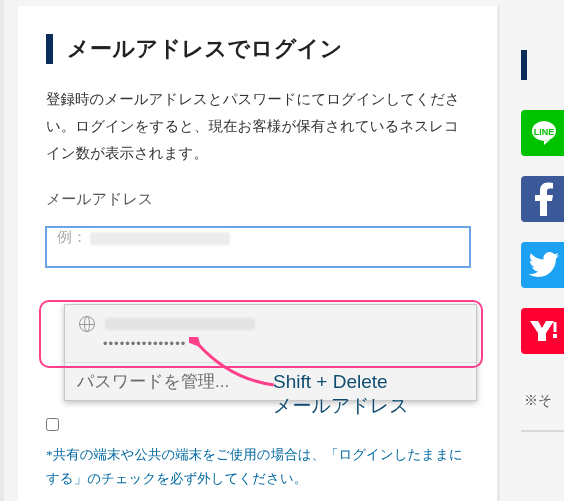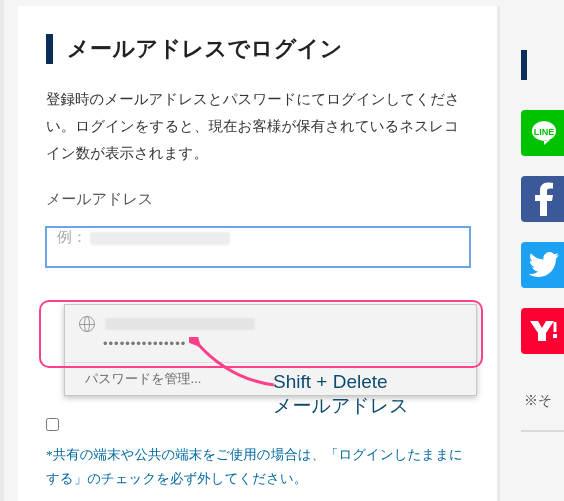--- a/index.html
+++ b/index.html
@@ -19,21 +19,21 @@
   .email-input{width:100%;height:40px;box-sizing:border-box;border:1px solid #b9b9b9;padding:0 10px;font-size:15px;color:#aaa;background:#fff;outline:2px solid #6aa6e6;outline-offset:-1px;}
   
   .dropdown{position:absolute;left:60px;top:304px;width:413px;background:#f3f3f3;border:1px solid #c7c7c7;box-shadow:0 2px 6px rgba(0,0,0,0.25);box-sizing:border-box;}
   .sugg{padding:11px 14px 11px 14px;border-bottom:1px solid #ddd;}
   .sugg-line1{display:flex;align-items:center;color:#b8b8b8;font-size:14px;}
   .globe{width:14px;height:14px;border:1.4px solid #9a9a9a;border-radius:50%;position:relative;margin-right:10px;flex:0 0 auto;}
   .globe:before{content:"";position:absolute;left:50%;top:-1px;bottom:-1px;width:6px;margin-left:-3px;border:1.2px solid #9a9a9a;border-radius:50%;box-sizing:border-box;}
   .globe:after{content:"";position:absolute;left:-1px;right:-1px;top:50%;height:1.2px;background:#9a9a9a;}
   .sugg-redact{display:inline-block;width:150px;height:12px;background:#e4e4e4;border-radius:2px;filter:blur(1px);}
   .sugg-dots{font-size:13px;color:#777;letter-spacing:1px;margin-left:24px;margin-top:4px;}
-  .manage{padding:7px 20px;font-size:13px;color:#6a6a6a;}
+  .manage{padding:7px 12px;font-size:17px;color:#6a6a6a;}
   
   .pink-outline{position:absolute;left:35px;top:300px;width:444px;height:68px;border:2.5px solid #ff3f8a;border-radius:10px;pointer-events:none;box-sizing:border-box;}
   
   .anno-text{position:absolute;left:269px;top:370px;color:#0c4a6e;font-size:19px;font-weight:500;line-height:1.25;text-shadow:0 0 2px #fff;white-space:nowrap;}
   .arrow{position:absolute;left:185px;top:337px;width:95px;height:55px;pointer-events:none;}
   
   .remember{position:absolute;left:42px;top:418px;font-size:14.5px;color:#333;display:flex;align-items:center;}
   .remember input{margin:0 6px 0 0;width:13px;height:13px;}
   .hint{position:absolute;left:42px;top:443px;font-size:13.5px;line-height:1.75;color:#0369a1;width:430px;font-family:Liberation Serif, serif;}
   

